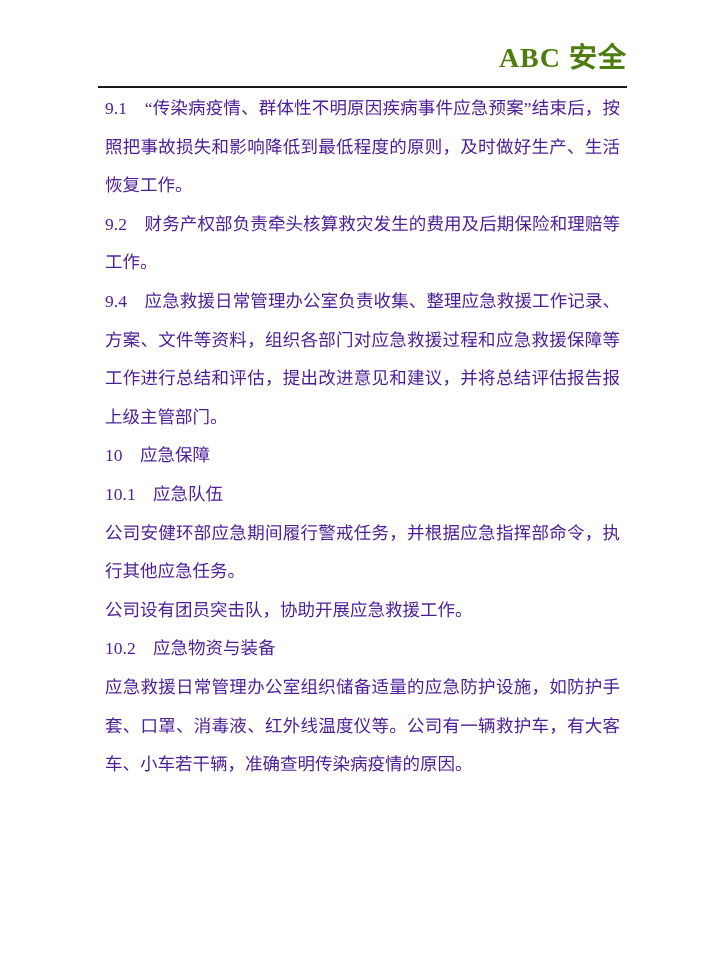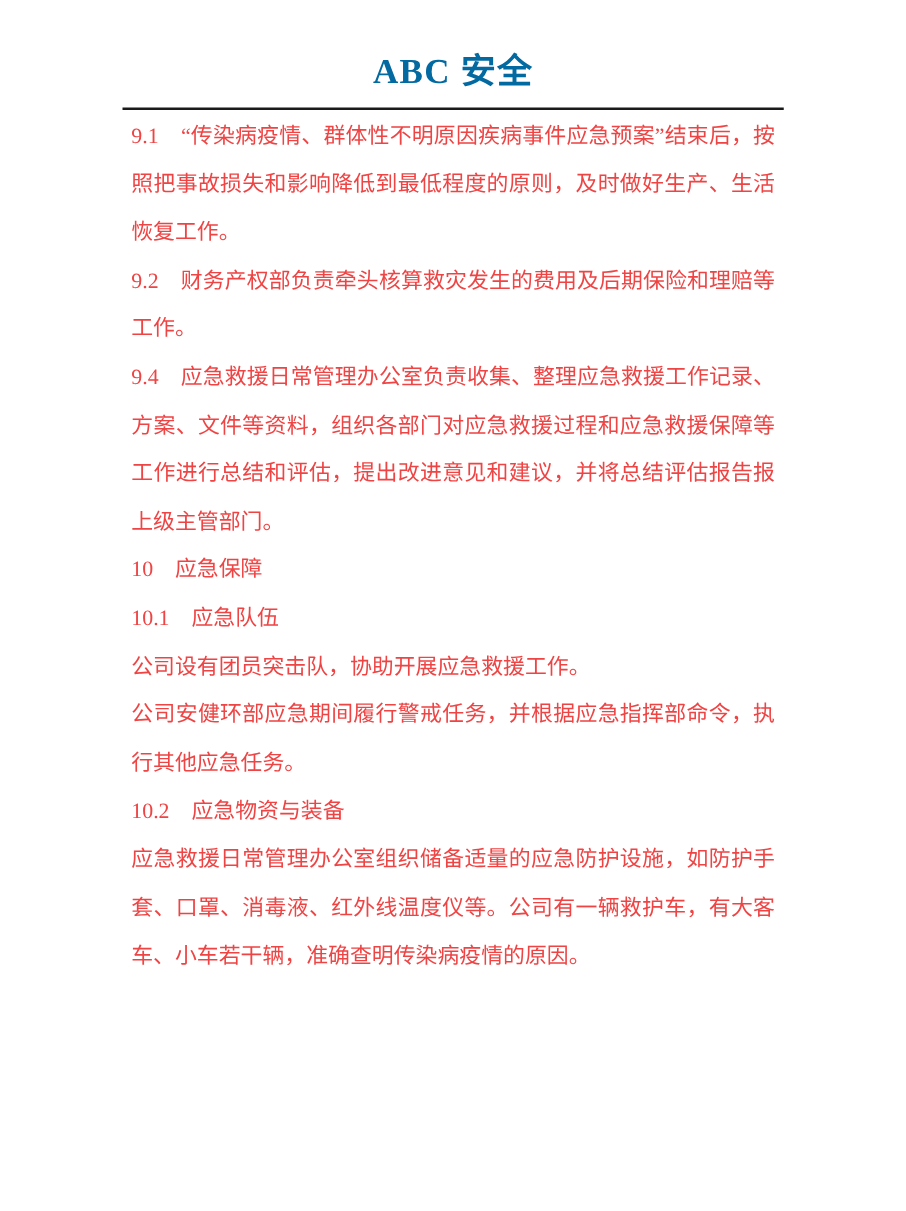--- a/index.html
+++ b/index.html
@@ -47,30 +47,30 @@
     margin: 0;
     word-break: break-all;
   }
 </style>
 </head>
 <body>
 
 <div class="page">
 
   <header class="doc-header">
-    <h1 class="doc-title" style="color: #0369a1;">ABC 安全</h1>
+    <h1 class="doc-title" style="color: #4d7c0f; text-align: right;">ABC 安全</h1>
   </header>
 
   <div class="header-rule"></div>
 
-  <main class="doc-body" style="color: #ef4444;">
+  <main class="doc-body" style="color: #4c1d95;">
     <p class="para">9.1　“传染病疫情、群体性不明原因疾病事件应急预案”结束后，按照把事故损失和影响降低到最低程度的原则，及时做好生产、生活恢复工作。</p>
     <p class="para">9.2　财务产权部负责牵头核算救灾发生的费用及后期保险和理赔等工作。</p>
     <p class="para">9.4　应急救援日常管理办公室负责收集、整理应急救援工作记录、方案、文件等资料，组织各部门对应急救援过程和应急救援保障等工作进行总结和评估，提出改进意见和建议，并将总结评估报告报上级主管部门。</p>
     <p class="para">10　应急保障</p>
     <p class="para">10.1　应急队伍</p>
+    <p class="para">公司安健环部应急期间履行警戒任务，并根据应急指挥部命令，执行其他应急任务。</p>
     <p class="para">公司设有团员突击队，协助开展应急救援工作。</p>
-    <p class="para">公司安健环部应急期间履行警戒任务，并根据应急指挥部命令，执行其他应急任务。</p>
     <p class="para">10.2　应急物资与装备</p>
     <p class="para">应急救援日常管理办公室组织储备适量的应急防护设施，如防护手套、口罩、消毒液、红外线温度仪等。公司有一辆救护车，有大客车、小车若干辆，准确查明传染病疫情的原因。</p>
   </main>
 
 </div>
 
 </body></html>

